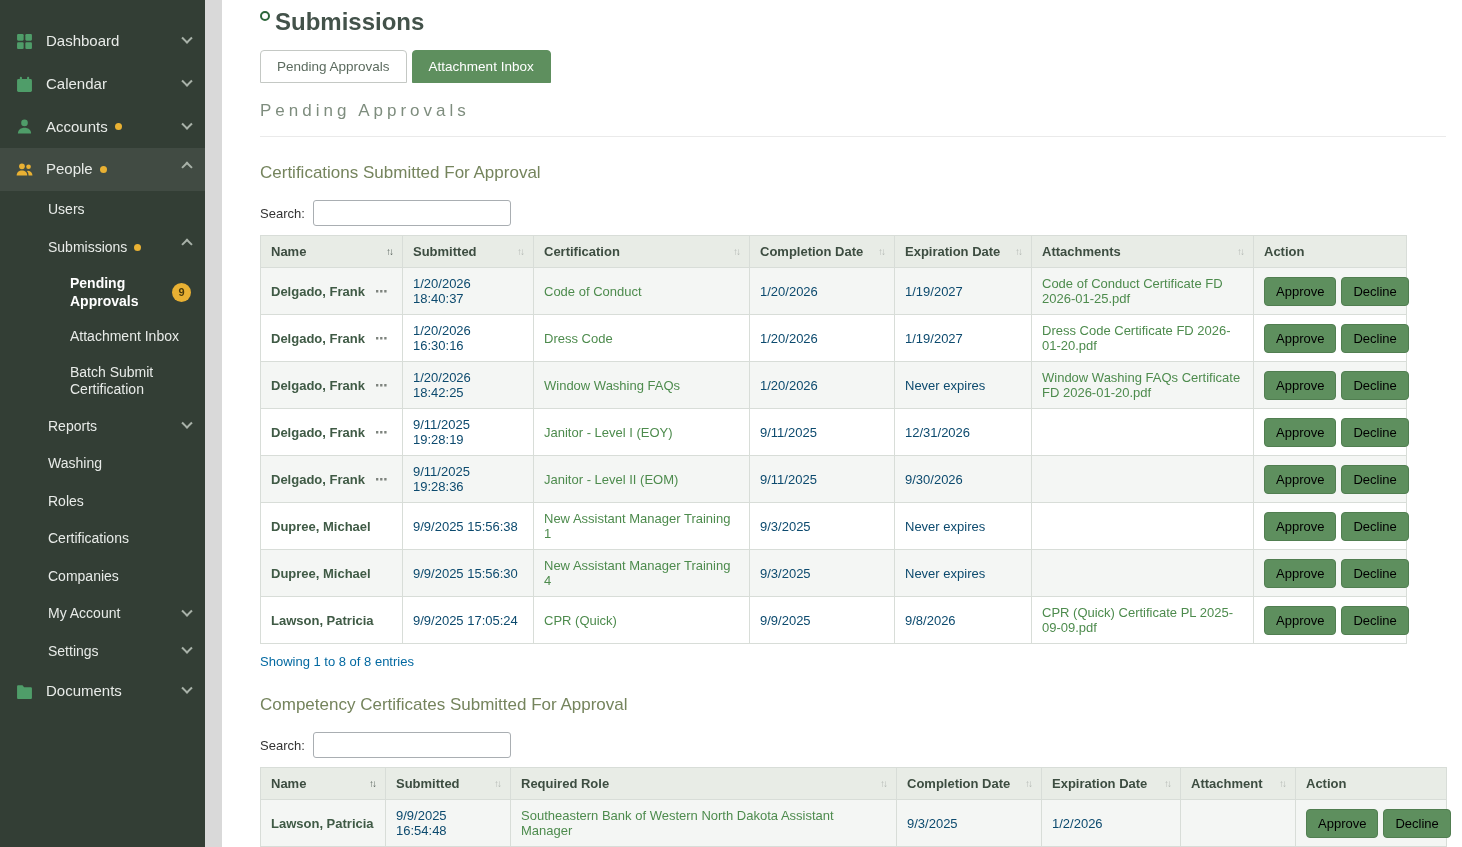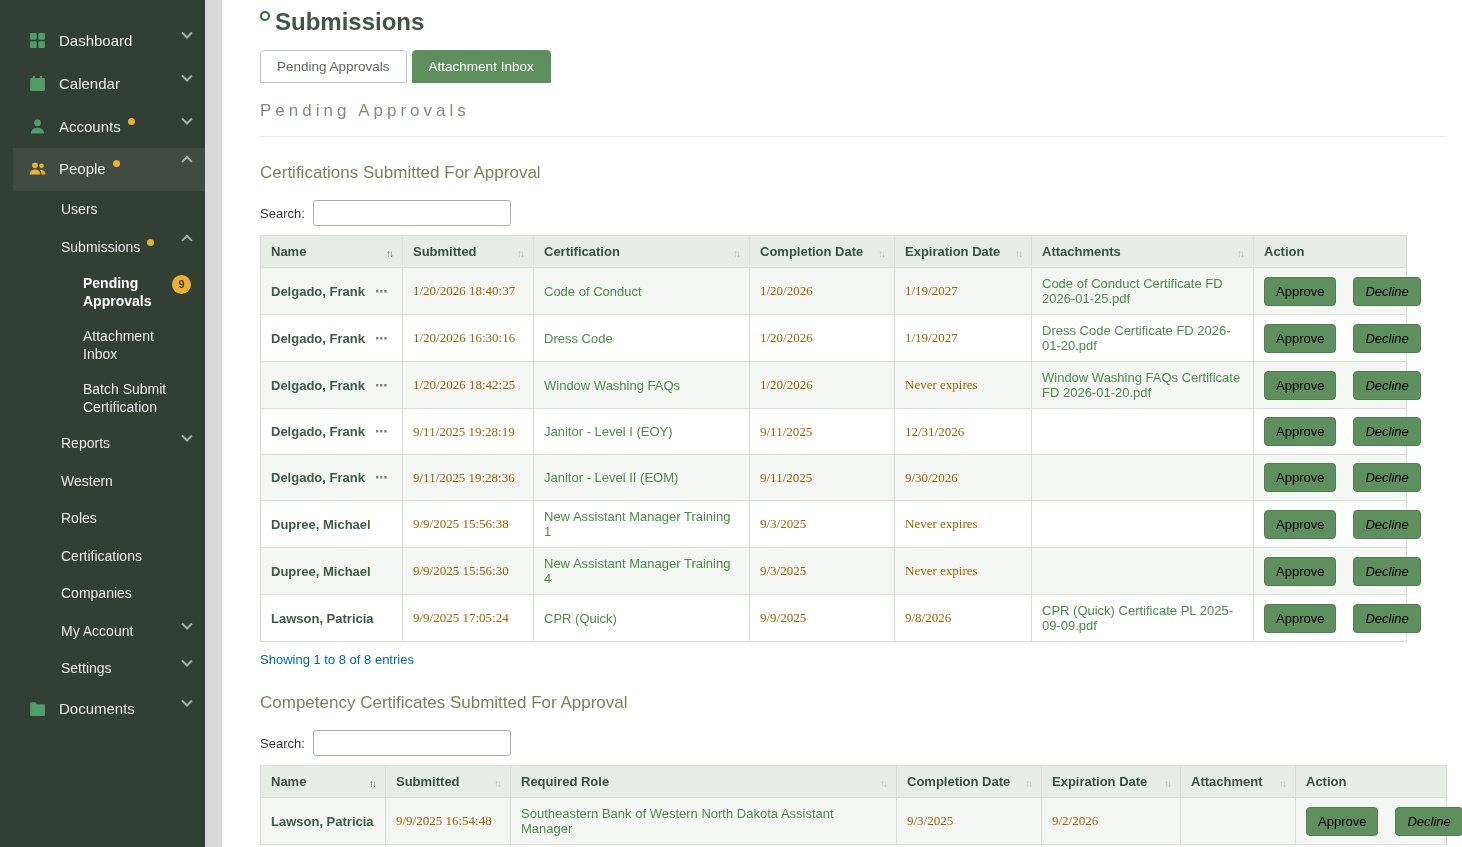--- a/index.html
+++ b/index.html
@@ -2,21 +2,21 @@
 <html style="--sidebar-bg: #333e35; --sidebar-text: #e8ebe8; --icon-green: #4f9d69; --amber: #e9b133; --accent-green: #5e8f5e; --link-green: #4d8b4d; --table-header-bg: #e8ece6; --table-header-text: #3d4d41; --stripe: #f4f6f4; --title-text: #43524a; --section-heading: #7e8d7e; --subsection-heading: #75845d;"><head>
 <meta charset="utf-8">
 <style>
   * { margin:0; padding:0; box-sizing:border-box; }
   html,body { width:1462px; height:847px; overflow:hidden; }
   body { font-family:"Liberation Sans","DejaVu Sans",sans-serif; background:#fff; }
   .app { display:flex; width:100%; height:100%; }
 
   
   .sidebar { width:205px; flex:0 0 205px; background:var(--sidebar-bg,#333e35); color:var(--sidebar-text,#e8ebe8); padding-top:20px; overflow:hidden; }
-  .s-item { display:flex; align-items:flex-start; cursor:pointer; line-height:1.25;margin-left:13px; }
+  .s-item { display:flex; align-items:center; cursor:pointer; line-height:1.25; }
   .s-item.lvl0 { padding:12px 14px 12px 16px; font-size:15px; }
   .s-item.lvl1 { padding:10px 14px 10px 48px; font-size:14px; }
   .s-item.lvl2 { padding:9px 14px 9px 70px; font-size:14px; }
   .s-item.active { background:rgba(255,255,255,0.07); }
   .s-item.bold .s-label { font-weight:bold; color:#fff; }
   .s-icon { width:17px; height:17px; flex:0 0 17px; margin-right:13px; color:var(--icon-green,#4f9d69); display:flex; }
   .s-icon.amber { color:var(--amber,#e9b133); }
   .s-icon svg { width:100%; height:100%; fill:currentColor; }
   .dot { width:7px; height:7px; flex:0 0 7px; border-radius:50%; background:var(--amber,#e9b133); margin-left:7px; }
   .badge { margin-left:auto; width:19px; height:19px; flex:0 0 19px; border-radius:50%; background:var(--amber,#e9b133); color:#4a3a0a; font-size:11px; font-weight:bold; display:flex; align-items:center; justify-content:center; }
@@ -41,31 +41,31 @@
   .sub-title { font-size:17px; font-weight:400; color:var(--subsection-heading,#75845d); margin-top:26px; }
 
   .search-row { display:flex; align-items:center; gap:8px; margin:17px 0 9px; font-size:13px; color:#333; }
   .search-row input { width:198px; height:26px; border:1px solid #a9aeb2; border-radius:3px; padding:0 6px; font:inherit; }
 
   table { border-collapse:collapse; table-layout:fixed; }
   #cert-table { width:1146px; }
   #comp-table { width:1186px; }
   th, td { border:1px solid #d8ddd8; padding:8px 10px; font-size:13px; vertical-align:middle; text-align:left; }
   th { background:var(--table-header-bg,#e8ece6); color:var(--table-header-text,#3d4d41); font-weight:bold; }
-  .th-inner { display:flex; align-items:flex-end; justify-content:space-between; gap:4px; }
+  .th-inner { display:flex; align-items:center; justify-content:space-between; gap:4px; }
   .sort-icon { font-size:10px; color:#b4b9b4; letter-spacing:-2px; white-space:nowrap; flex:0 0 auto; }
   .sort-icon.sorted { color:#55605a; }
   tbody tr:nth-child(odd) { background:var(--stripe,#f4f6f4); }
   .row-name { font-weight:bold; color:#3f5a45; }
   .row-menu { color:#7d837d; margin-left:10px; font-weight:bold; cursor:pointer; }
   .cell-link { color:var(--link-green,#4d8b4d); text-decoration:none; cursor:pointer; }
-  td.plain { color:#a16207;font-family:Liberation Serif, serif; }
+  td.plain { color:#0c4a6e; }
   .action-cell { white-space:nowrap; }
   .btn { display:inline-block; background:var(--accent-green,#5e8f5e); color:#000000; border:1px solid #517e51; border-radius:4px; padding:6px 11px; font-size:13px; font-family:inherit; cursor:pointer; }
-  .btn + .btn { margin-left:17px;font-style:italic; }
+  .btn + .btn { margin-left:5px; }
   .table-footer { color:#0369a1; font-size:13px; margin-top:10px; }
 </style>
 </head>
 <body>
 
 <div class="app">
   <aside class="sidebar">
     <nav>
         <div class="s-item lvl0">
           <span class="s-icon">
@@ -130,21 +130,21 @@
           <span class="s-label">Attachment Inbox</span>
         </div>
         <div class="s-item lvl2">
           <span class="s-label">Batch Submit Certification</span>
         </div>
         <div class="s-item lvl1">
           <span class="s-label">Reports</span>
           <span class="chev down"></span>
         </div>
         <div class="s-item lvl1">
-          <span class="s-label">Western</span>
+          <span class="s-label">Washing</span>
         </div>
         <div class="s-item lvl1">
           <span class="s-label">Roles</span>
         </div>
         <div class="s-item lvl1">
           <span class="s-label">Certifications</span>
         </div>
         <div class="s-item lvl1">
           <span class="s-label">Companies</span>
         </div>
@@ -382,21 +382,21 @@
                 </span>
               </th>
             </tr>
           </thead>
           <tbody>
             <tr>
               <td><span class="row-name">Lawson, Patricia</span></td>
               <td class="plain">9/9/2025 16:54:48</td>
               <td><a class="cell-link">Southeastern Bank of Western North Dakota Assistant Manager</a></td>
               <td class="plain">9/3/2025</td>
-              <td class="plain">9/2/2026</td>
+              <td class="plain">1/2/2026</td>
               <td></td>
               <td class="action-cell"><button class="btn">Approve</button><button class="btn">Decline</button></td>
             </tr>
           </tbody>
         </table>
 
     </section>
   </main>
 </div>
 

